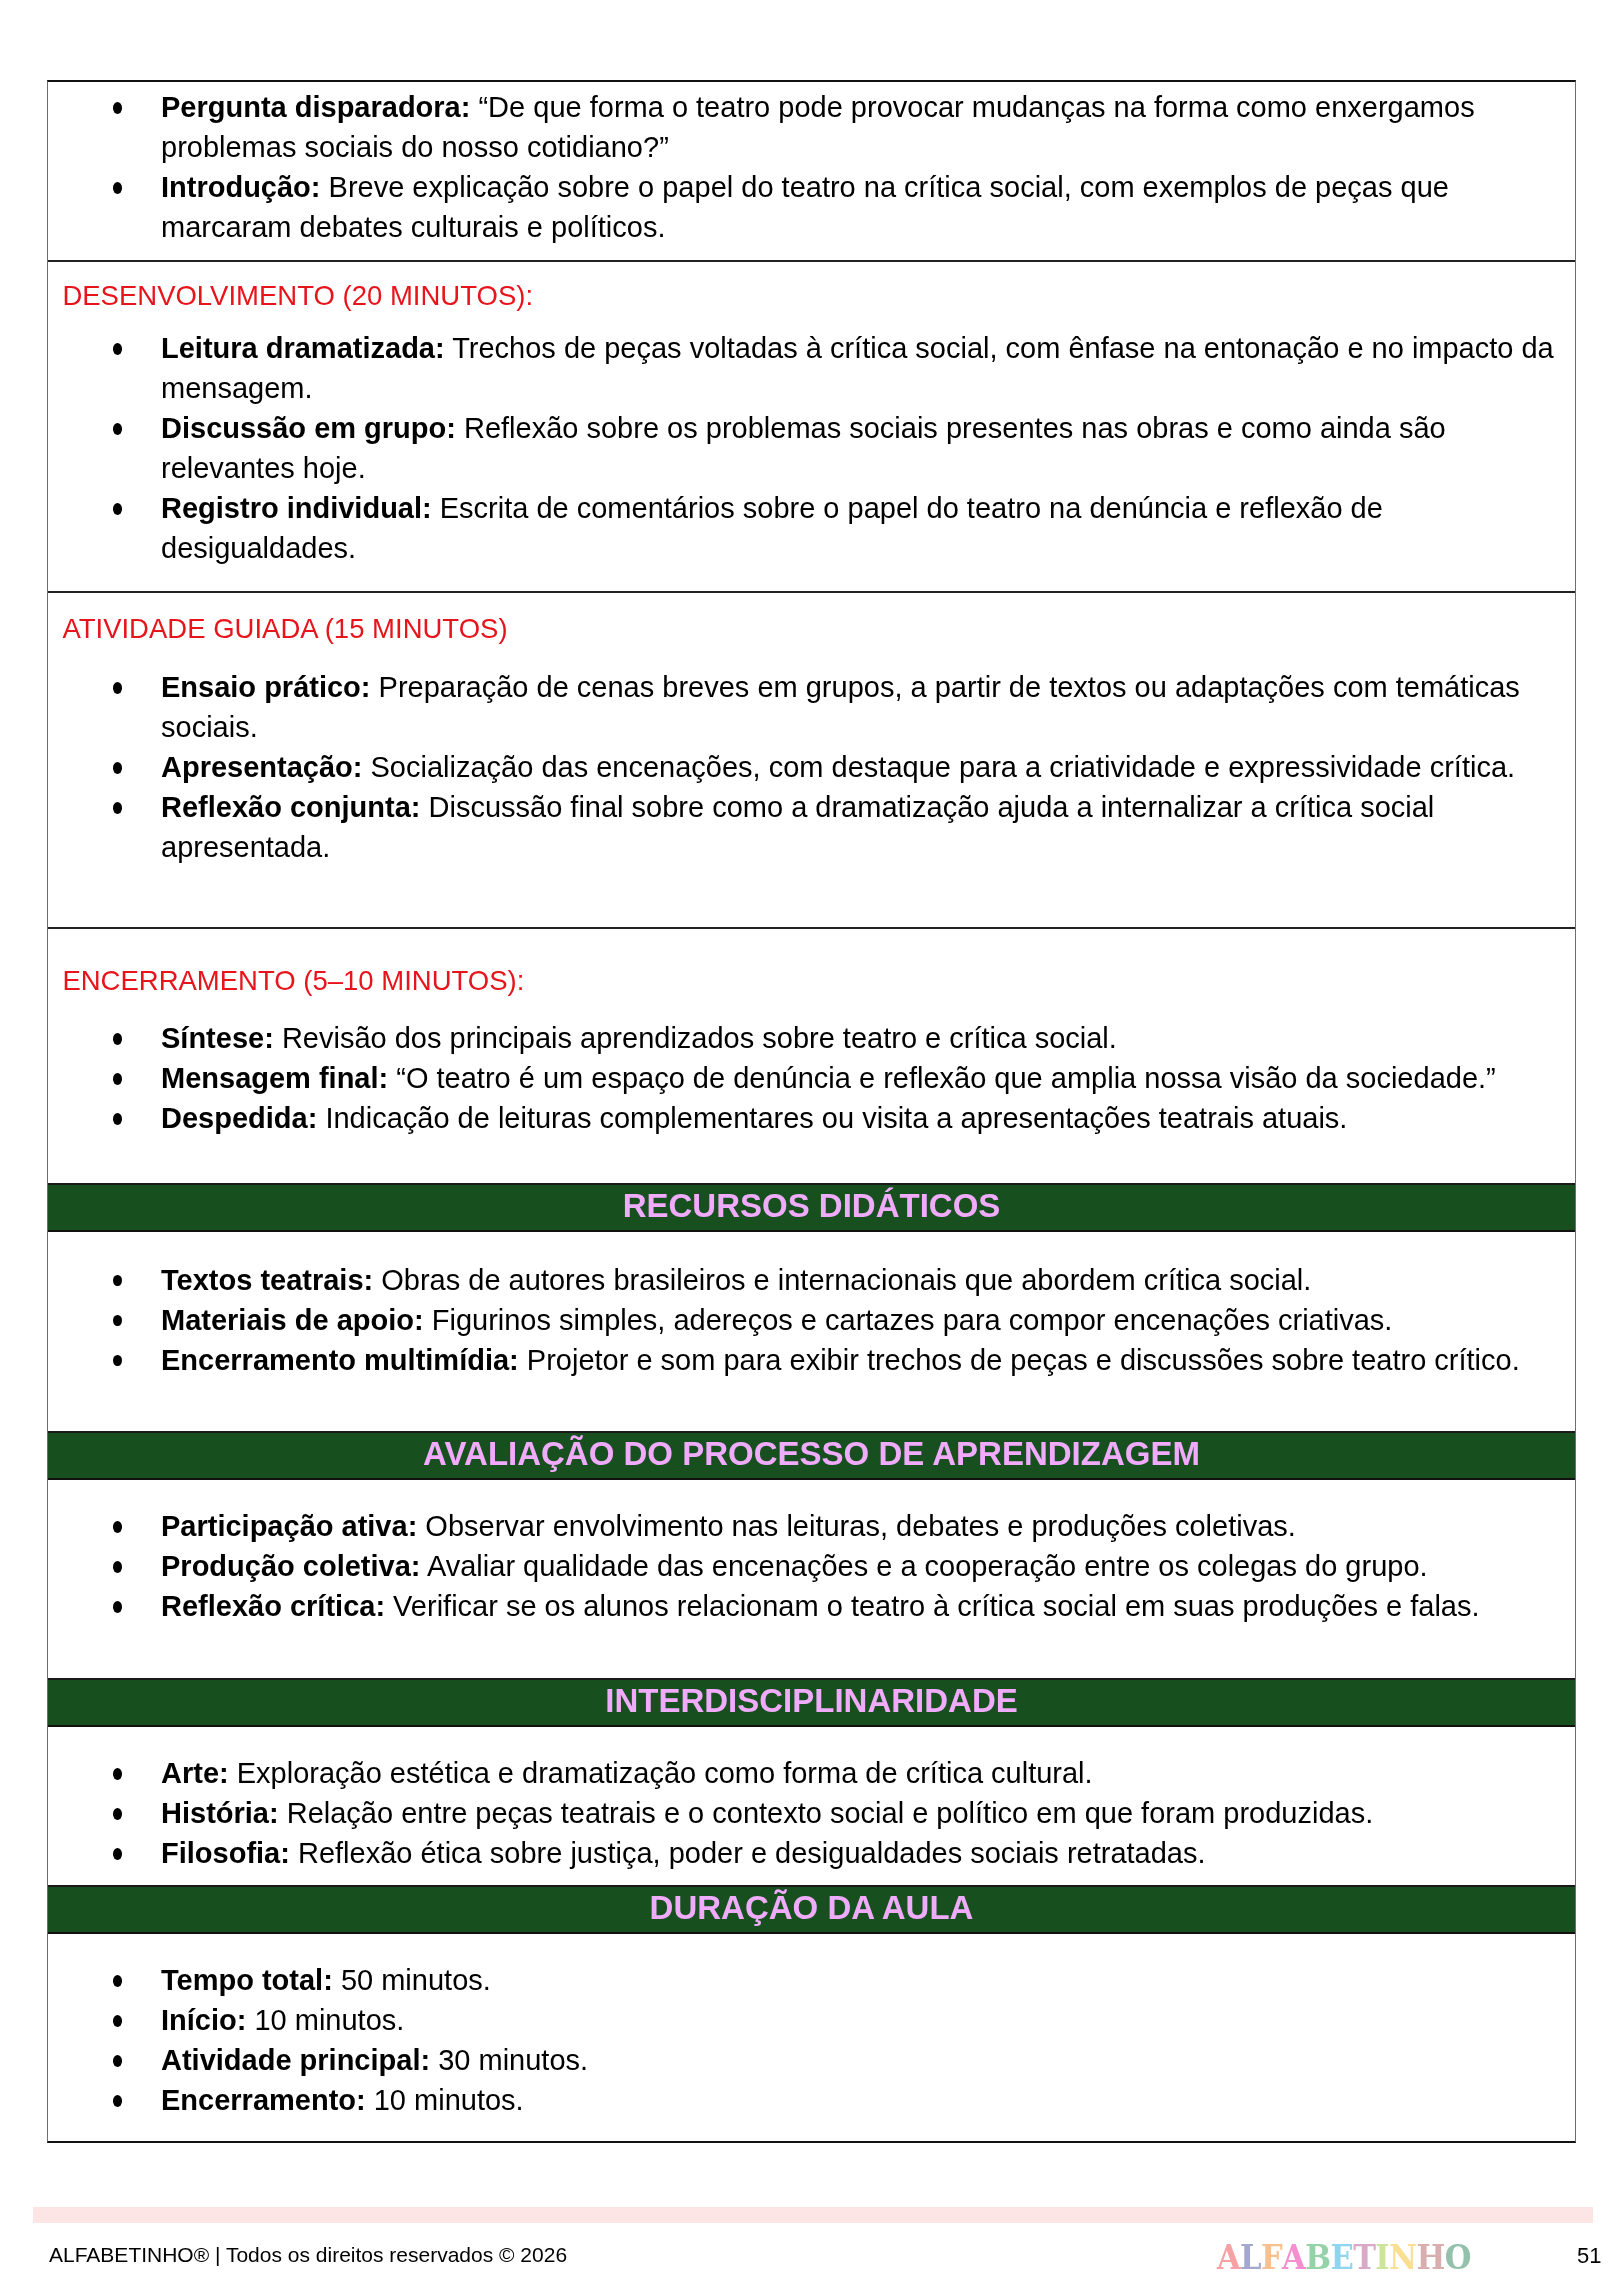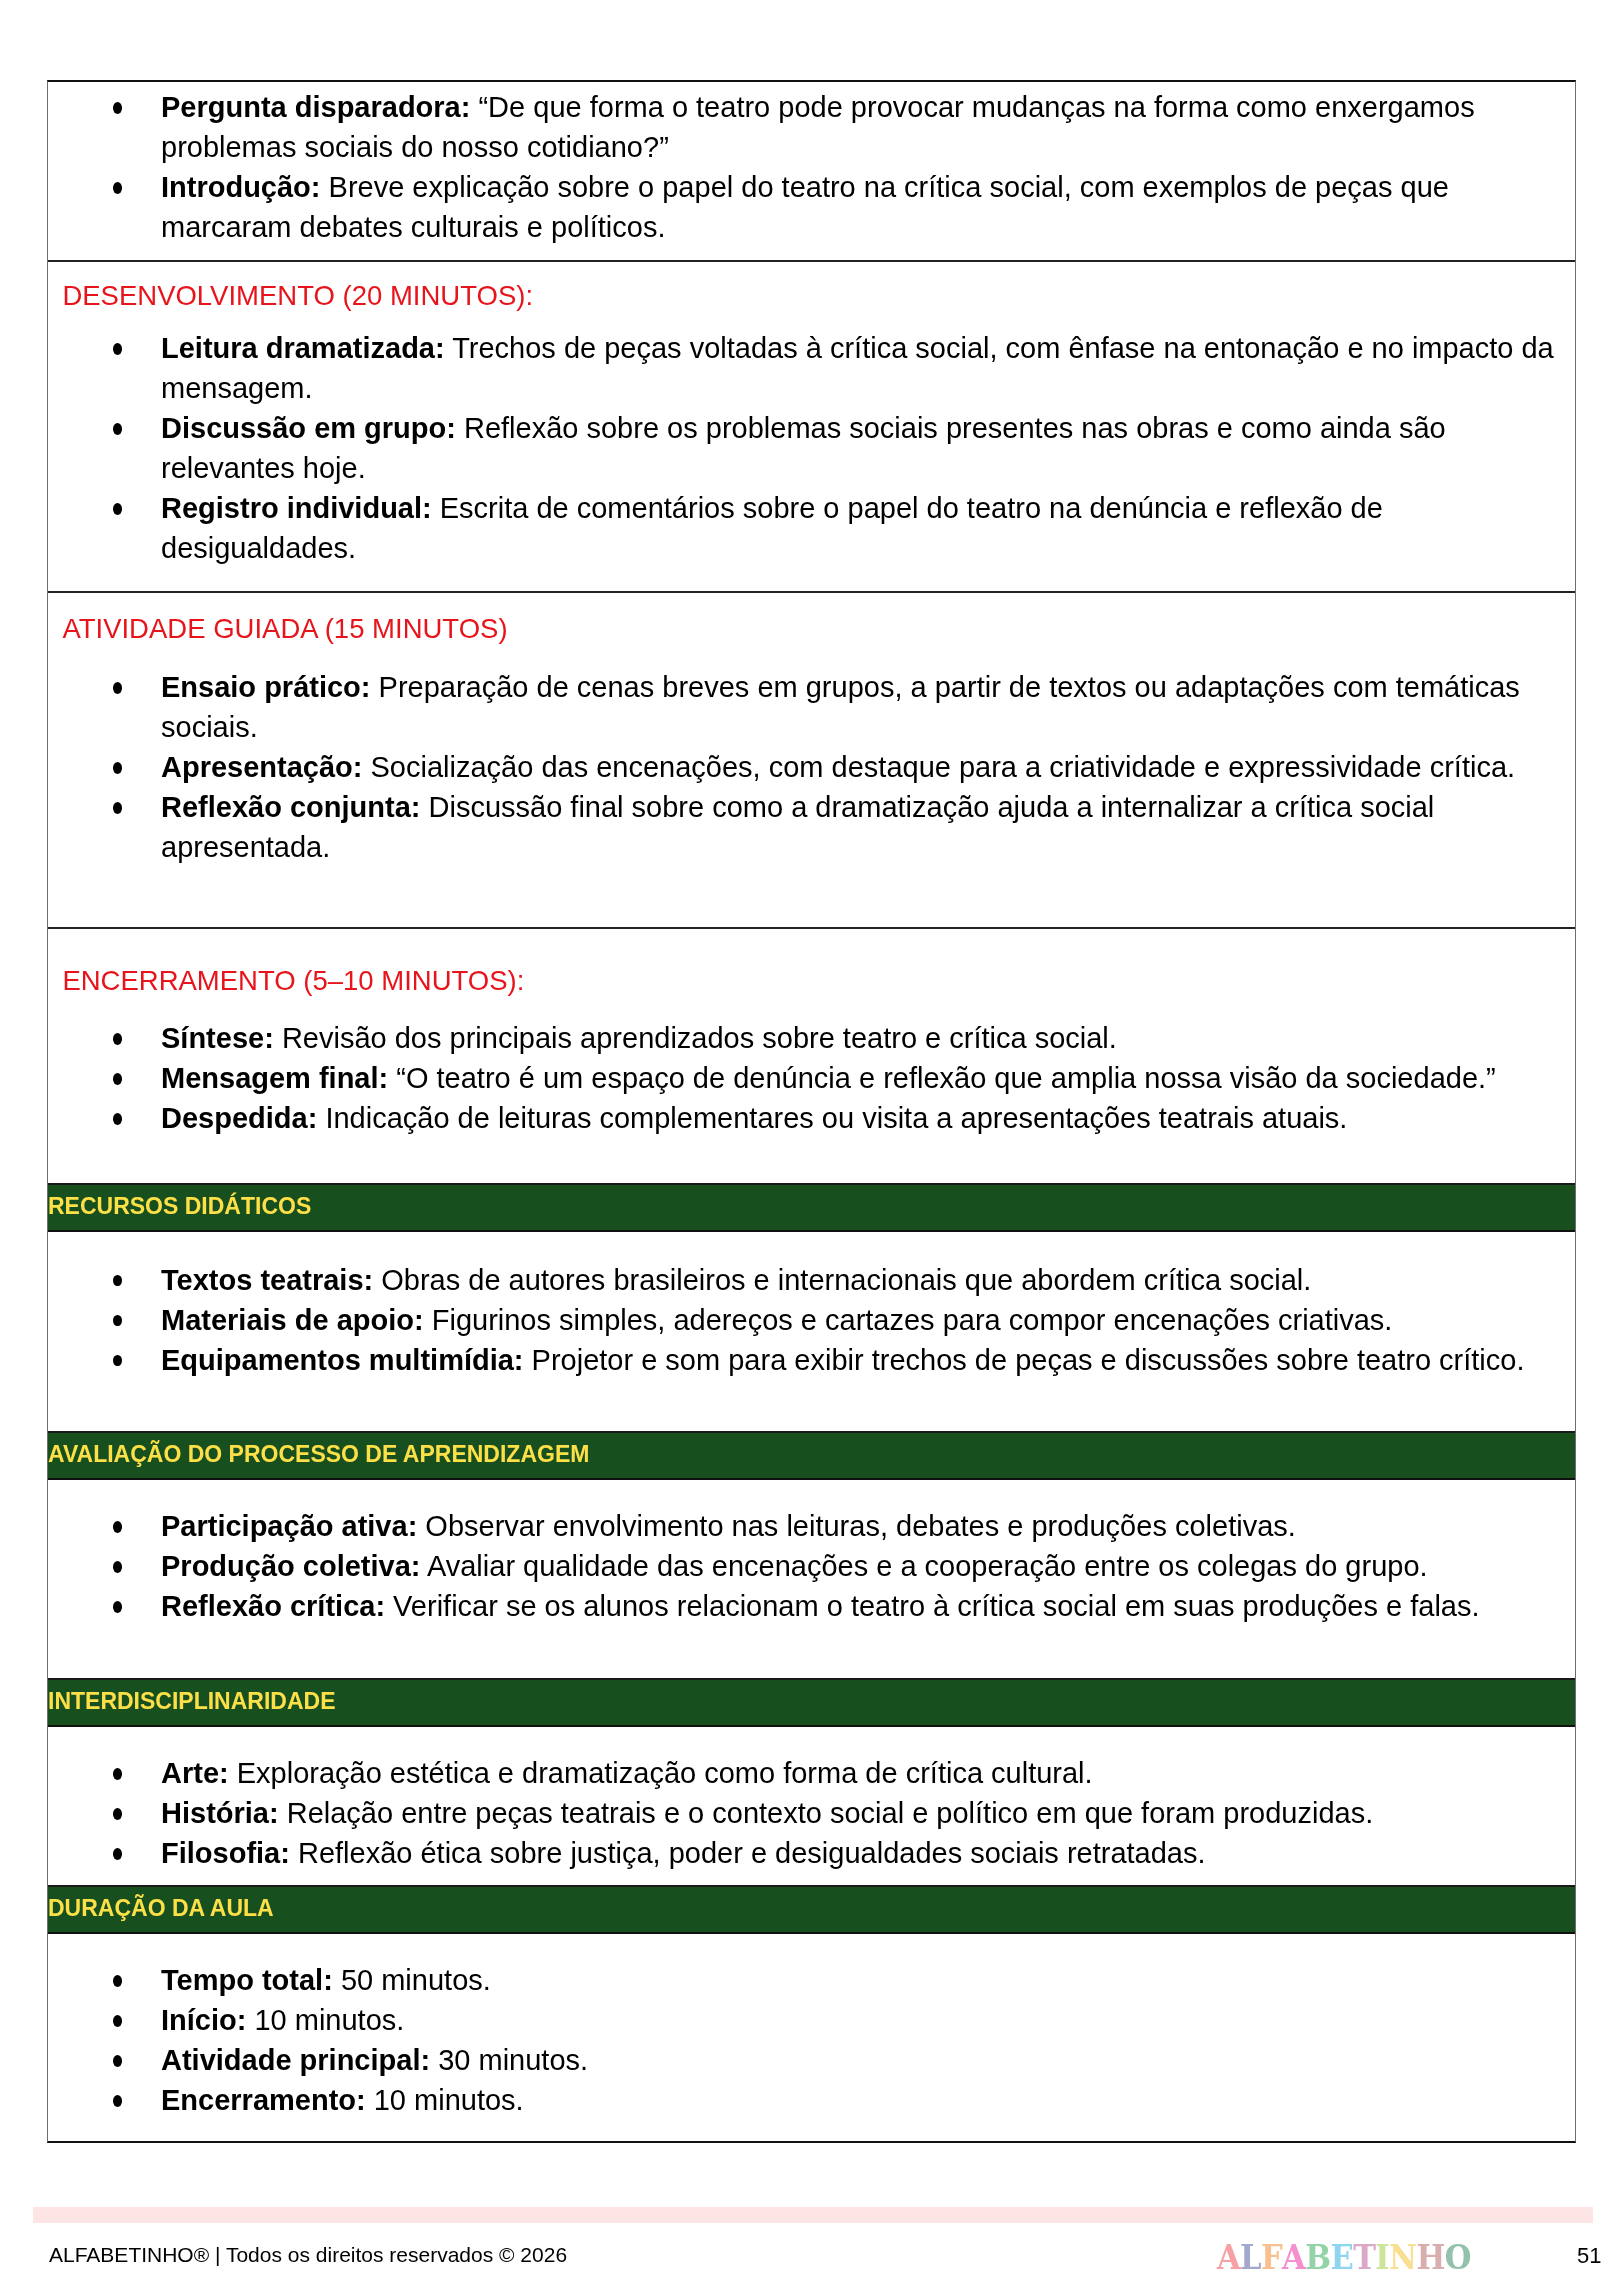--- a/index.html
+++ b/index.html
@@ -13,21 +13,21 @@
       border-top: 2px solid #111; border-bottom: 2.6px solid #111;
       box-sizing: border-box;
     }
     .section { border-top: 2px solid #222; box-sizing: border-box; position: relative; }
     .section.first { border-top: none; }
     .sub-title {
       color: #e8141b; font-weight: normal; font-size: 27.5px; padding-left: 14.4px;
       line-height: 39px;
     }
     .green-header {
-      background: #17501e; color: #fde047; font-weight: bold; font-size: 23px; text-align: left;
+      background: #17501e; color: #f0abfc; font-weight: bold; font-size: 33px; text-align: center;
       border-top: 2px solid #1a1a1a; border-bottom: 2.6px solid #111;
       box-sizing: border-box; line-height: 42px;
     }
     ul.items { list-style: none; margin: 0; padding: 0; }
     ul.items li {
       position: relative; padding-left: 113px; padding-right: 19.6px;
       font-size: 29px; line-height: 40px;
     }
     ul.items li .bullet {
       position: absolute; left: 65px; top: 15px; width: 9.2px; height: 11.8px;
@@ -86,21 +86,21 @@
       <li><span class="bullet"></span><b>Mensagem final:</b><span> “O teatro é um espaço de denúncia e reflexão que amplia nossa visão da sociedade.”</span></li>
       <li><span class="bullet"></span><b>Despedida:</b><span> Indicação de leituras complementares ou visita a apresentações teatrais atuais.</span></li>
     </ul>
   </div>
 
   <div class="green-header" style="height:49px;">RECURSOS DIDÁTICOS</div>
   <div style="height:199px; padding-top:27.5px; box-sizing:border-box;">
     <ul class="items">
       <li><span class="bullet"></span><b>Textos teatrais:</b><span> Obras de autores brasileiros e internacionais que abordem crítica social.</span></li>
       <li><span class="bullet"></span><b>Materiais de apoio:</b><span> Figurinos simples, adereços e cartazes para compor encenações criativas.</span></li>
-      <li><span class="bullet"></span><b>Equipamentos multimídia:</b><span> Projetor e som para exibir trechos de peças e discussões sobre teatro crítico.</span></li>
+      <li><span class="bullet"></span><b>Encerramento multimídia:</b><span> Projetor e som para exibir trechos de peças e discussões sobre teatro crítico.</span></li>
     </ul>
   </div>
 
   <div class="green-header" style="height:49px;">AVALIAÇÃO DO PROCESSO DE APRENDIZAGEM</div>
   <div style="height:198px; padding-top:26px; box-sizing:border-box;">
     <ul class="items">
       <li><span class="bullet"></span><b>Participação ativa:</b><span> Observar envolvimento nas leituras, debates e produções coletivas.</span></li>
       <li><span class="bullet"></span><b>Produção coletiva:</b><span> Avaliar qualidade das encenações e a cooperação entre os colegas do grupo.</span></li>
       <li><span class="bullet"></span><b>Reflexão crítica:</b><span> Verificar se os alunos relacionam o teatro à crítica social em suas produções e falas.</span></li>
     </ul>

